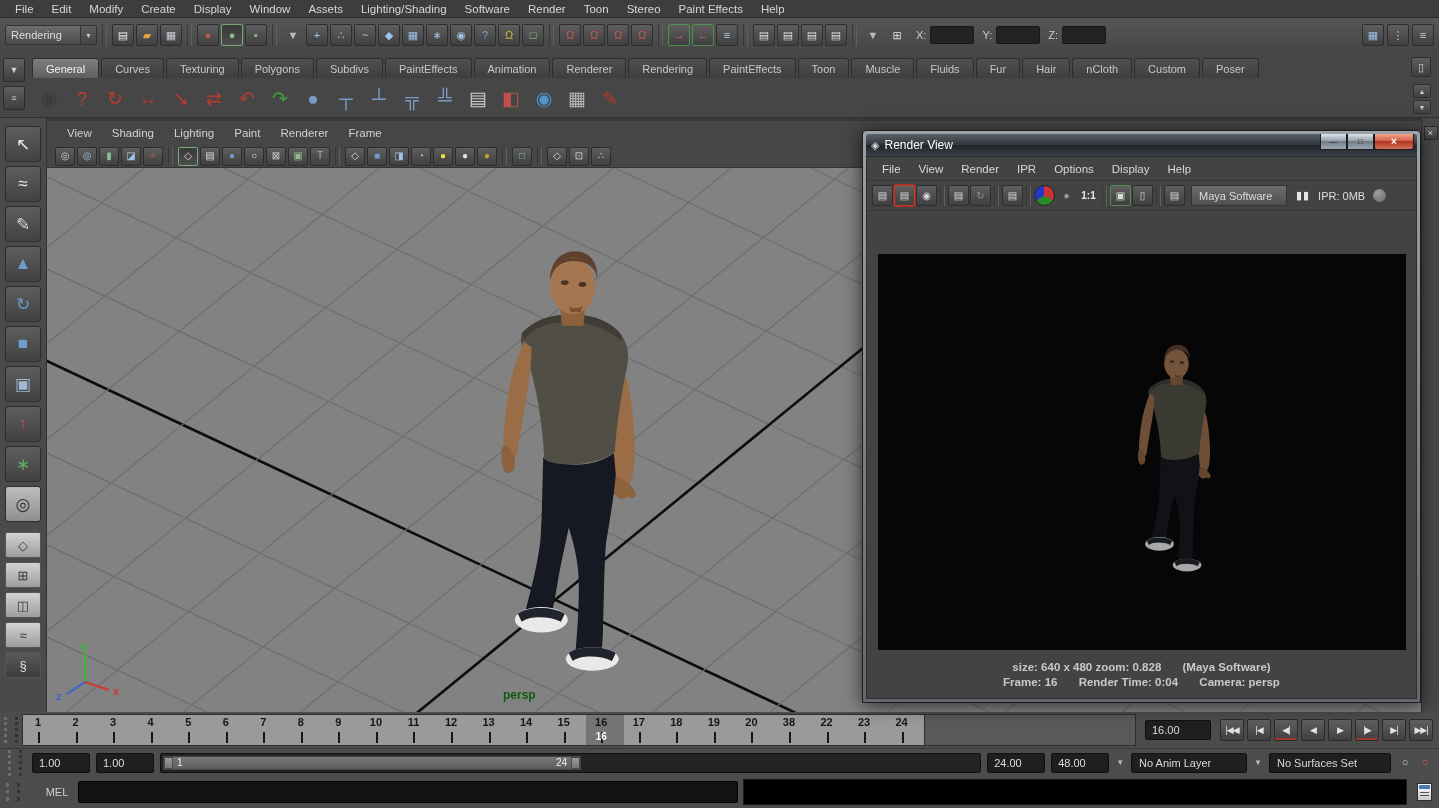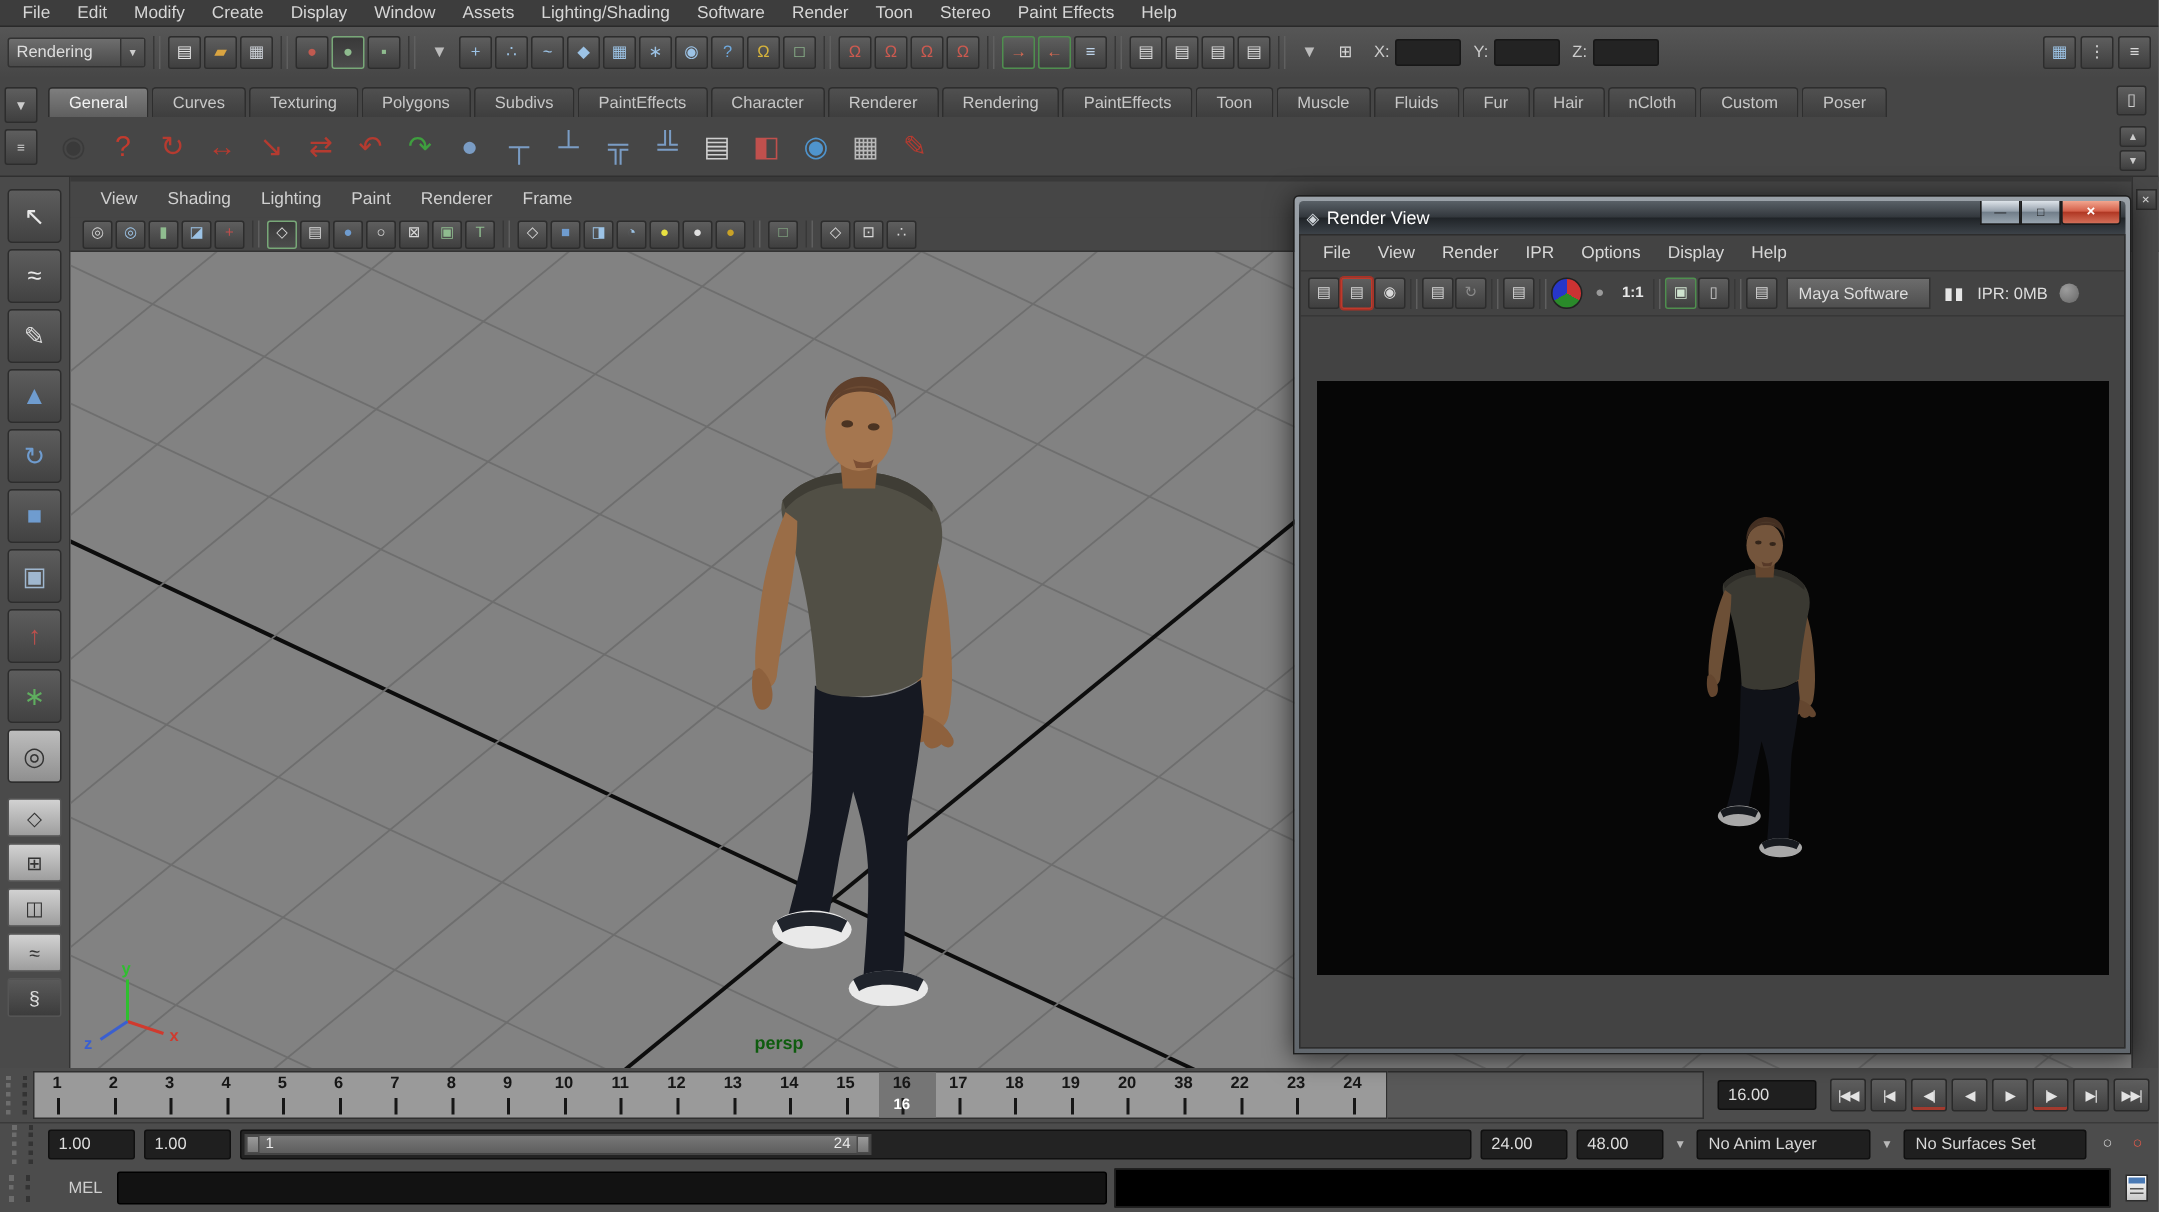--- a/index.html
+++ b/index.html
@@ -220,21 +220,21 @@
       <div class="icon" style="color: rgb(204, 204, 204);">▼</div>
       <div class="icon" style="color: rgb(204, 204, 204);">≡</div>
     </div>
   <div class="shelf-tabs">
       <div class="shelf-tab active">General</div>
       <div class="shelf-tab">Curves</div>
       <div class="shelf-tab">Texturing</div>
       <div class="shelf-tab">Polygons</div>
       <div class="shelf-tab">Subdivs</div>
       <div class="shelf-tab">PaintEffects</div>
-      <div class="shelf-tab">Character</div>
+      <div class="shelf-tab">Animation</div>
       <div class="shelf-tab">Renderer</div>
       <div class="shelf-tab">Rendering</div>
       <div class="shelf-tab">PaintEffects</div>
       <div class="shelf-tab">Toon</div>
       <div class="shelf-tab">Muscle</div>
       <div class="shelf-tab">Fluids</div>
       <div class="shelf-tab">Fur</div>
       <div class="shelf-tab">Hair</div>
       <div class="shelf-tab">nCloth</div>
       <div class="shelf-tab">Custom</div>
@@ -444,20 +444,31 @@
       <div class="renderer-dropdown">Maya Software</div>
       <span class="pause-glyph">▮▮</span>
       <span class="ipr-label">IPR: 0MB</span>
       <span class="ipr-circle"></span>
     </div>
     <div class="rv-canvas">
       <svg class="rendered-char" width="106" height="234" viewBox="0 0 200 440">
         <use href="#man-sym"></use>
       </svg>
     </div>
+    <div class="rv-status">
+      <div>
+        <span>size: 640 x 480 zoom: 0.828</span>
+        <span>(Maya Software)</span>
+      </div>
+      <div>
+        <span>Frame: 16</span>
+        <span>Render Time: 0:04</span>
+        <span>Camera: persp</span>
+      </div>
+    </div>
   </div>
 </div>
 
 <div class="timeline-row">
   <div class="grip"></div>
   <div class="ruler">
       <div class="tcell">
         <span class="tnum">1</span>
         <span class="ttick"></span>
       </div>

